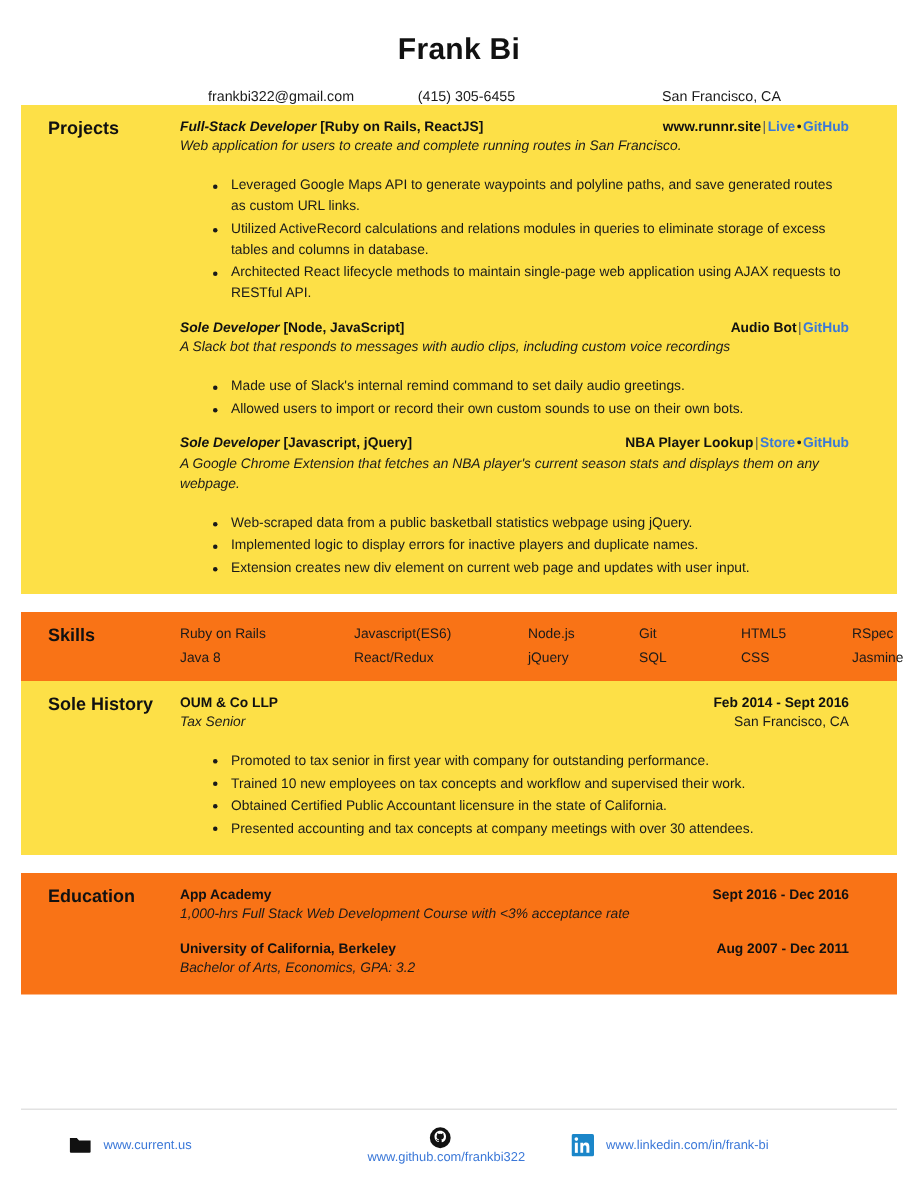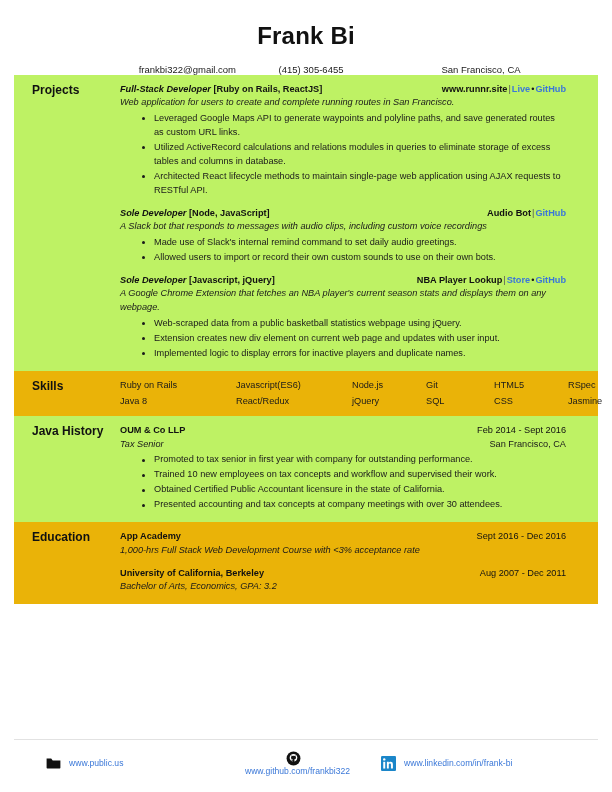--- a/index.html
+++ b/index.html
@@ -21,21 +21,21 @@
     position: relative;
     box-sizing: border-box;
   }
 
   
   .header {
     padding-top: 22px;
     text-align: center;
   }
   .name {
-    font-size: 24px;
+    font-size: 20px;
     font-weight: bold;
     letter-spacing: 0.2px;
     color: #111111;
     margin: 0;
     line-height: 1.15;
   }
   .contact-row {
     display: flex;
     justify-content: center;
     align-items: baseline;
@@ -49,22 +49,22 @@
   .contact-item.c3 { width: 190px; text-align: center; }
 
   
   .section {
     margin: 0 14px;
     padding: 8px 0 8px 0;
     display: flex;
     align-items: flex-start;
     box-sizing: border-box;
   }
-  .section.shaded { background: #bef264; }
-  .section.plain   { background: #eab308; }
+  .section.shaded { background: #fde047; }
+  .section.plain   { background: #f97316; margin-top: 12px; }
   .sec-label-col {
     width: 106px;
     flex: 0 0 106px;
     padding-left: 18px;
     box-sizing: border-box;
   }
   .sec-label {
     font-size: 12px;
     font-weight: bold;
     color: #111111;
@@ -126,27 +126,27 @@
     justify-content: space-between;
     align-items: baseline;
   }
   .subline-right {
     font-style: normal;
     font-weight: normal;
     font-size: 9.2px;
     color: #1a1a1a;
   }
   .date {
-    font-weight: normal;
+    font-weight: bold;
     font-size: 9.2px;
     color: #111111;
     white-space: nowrap;
   }
   ul.bullets {
-    margin: 2px 0 0 0;
+    margin: 12px 0 0 0;
     padding-left: 22px;
     list-style: none;
   }
   ul.bullets li {
     position: relative;
     font-size: 9.2px;
     line-height: 1.52;
     color: #1a1a1a;
     margin-bottom: 1px;
     padding-left: 12px;
@@ -258,22 +258,22 @@
       </div>
 
       <div class="entry">
         <div class="entry-head">
           <div><span class="role">Sole Developer</span><span class="stack"> [Javascript, jQuery]</span></div>
           <div class="links"><span class="proj-name">NBA Player Lookup</span><span class="sep">|</span><a class="link" href="#">Store</a><span class="dot">•</span><a class="link" href="#">GitHub</a></div>
         </div>
         <div class="subline">A Google Chrome Extension that fetches an NBA player's current season stats and displays them on any webpage.</div>
         <ul class="bullets">
           <li>Web-scraped data from a public basketball statistics webpage  using jQuery.</li>
+          <li>Implemented logic to display errors for inactive players and duplicate names.</li>
           <li>Extension creates new div element on current web page and updates with user input.</li>
-          <li>Implemented logic to display errors for inactive players and duplicate names.</li>
         </ul>
       </div>
 
     </div>
   </div>
 
   <div class="section plain">
     <div class="sec-label-col">
       <div class="sec-label">Skills</div>
     </div>
@@ -290,21 +290,21 @@
         <span>jQuery</span>
         <span>SQL</span>
         <span>CSS</span>
         <span>Jasmine</span>
       </div>
     </div>
   </div>
 
   <div class="section shaded">
     <div class="sec-label-col">
-      <div class="sec-label">Java History</div>
+      <div class="sec-label">Sole History</div>
     </div>
     <div class="sec-body">
       <div class="entry">
         <div class="entry-head">
           <span class="org-bold">OUM &amp; Co LLP</span>
           <span class="date">Feb 2014 - Sept 2016</span>
         </div>
         <div class="subline subline-row">
           <span>Tax Senior</span>
           <span class="subline-right">San Francisco, CA</span>
@@ -343,21 +343,21 @@
 
   <div class="footer-rule"></div>
   <div class="footer">
 
     <div class="footer-item f1">
       <span class="ico">
         <svg width="15" height="13" viewBox="0 0 15 13" aria-hidden="true">
           <path d="M0.6 1.6 h4.6 l1.5 1.8 h7.7 v7.4 a0.7 0.7 0 0 1 -0.7 0.7 h-12.4 a0.7 0.7 0 0 1 -0.7 -0.7 z" fill="#111111"></path>
         </svg>
       </span>
-      <span class="ftxt">www.public.us</span>
+      <span class="ftxt">www.current.us</span>
     </div>
 
     <div class="footer-item f2">
       <span class="ico">
         <svg width="15" height="15" viewBox="0 0 16 16" aria-hidden="true">
           <circle cx="8" cy="8" r="7.4" fill="#111111"></circle>
           <path d="M8 3.1c-2.3 0-4.1 1.8-4.1 4.1 0 1.8 1.2 3.3 2.8 3.9.2 0 .28-.09.28-.2v-.72c-1.14.25-1.38-.48-1.38-.48-.19-.47-.46-.6-.46-.6-.37-.25.03-.25.03-.25.41.03.63.42.63.42.37.62.96.44 1.2.34.04-.27.14-.45.26-.55-.91-.1-1.87-.45-1.87-2.01 0-.45.16-.81.42-1.1-.04-.1-.18-.52.04-1.08 0 0 .35-.11 1.13.42a3.9 3.9 0 0 1 2.06 0c.78-.53 1.13-.42 1.13-.42.22.56.08.98.04 1.08.26.29.42.65.42 1.1 0 1.57-.96 1.91-1.88 2.01.15.13.28.38.28.77v1.14c0 .11.07.24.28.2A4.12 4.12 0 0 0 12.1 7.2c0-2.3-1.84-4.1-4.1-4.1z" fill="#ffffff"></path>
         </svg>
       </span>
       <span class="ftxt">www.github.com/frankbi322</span>

